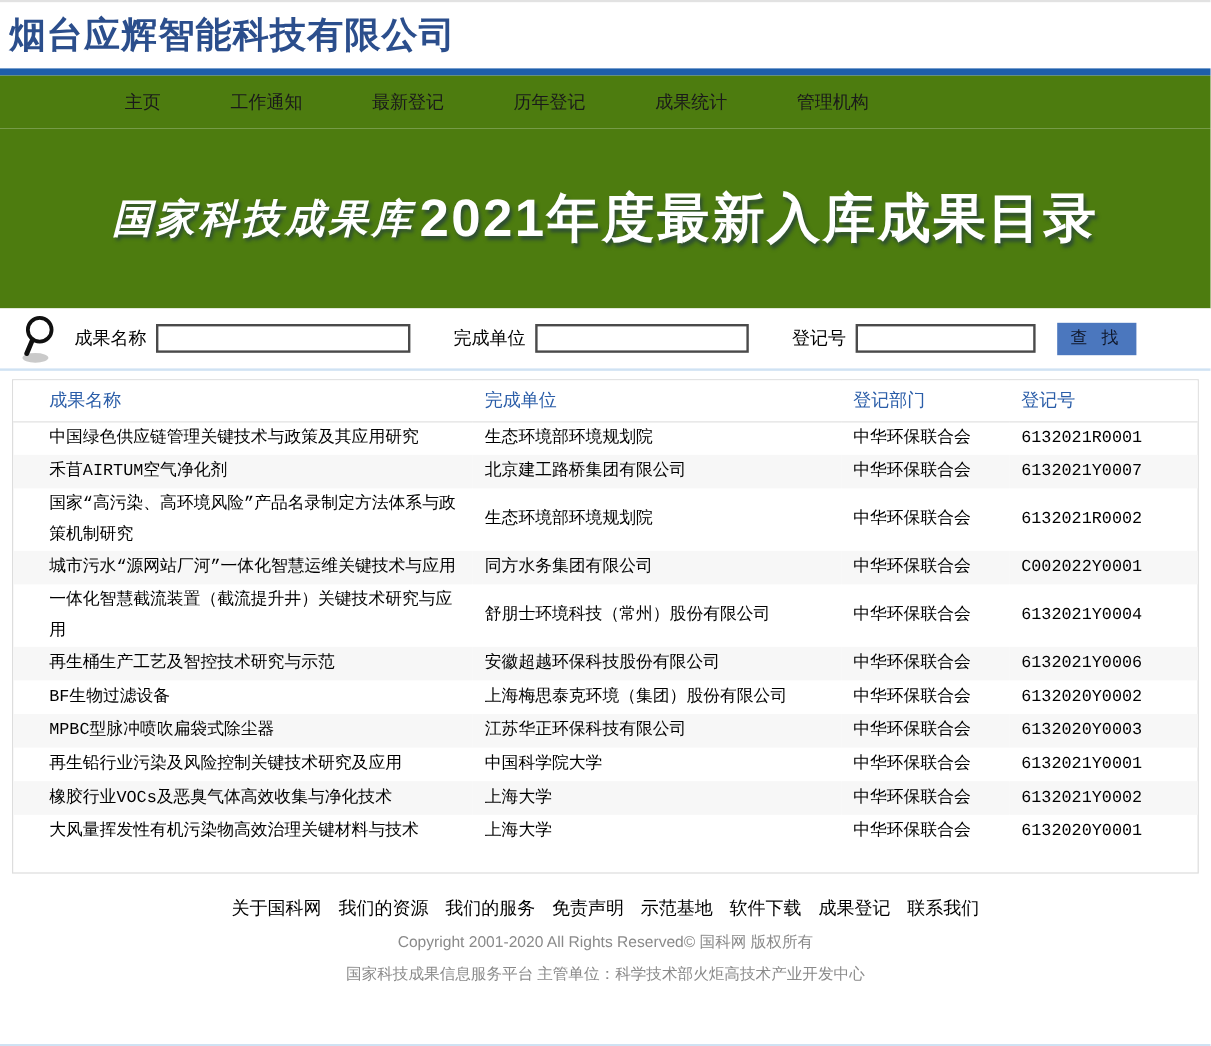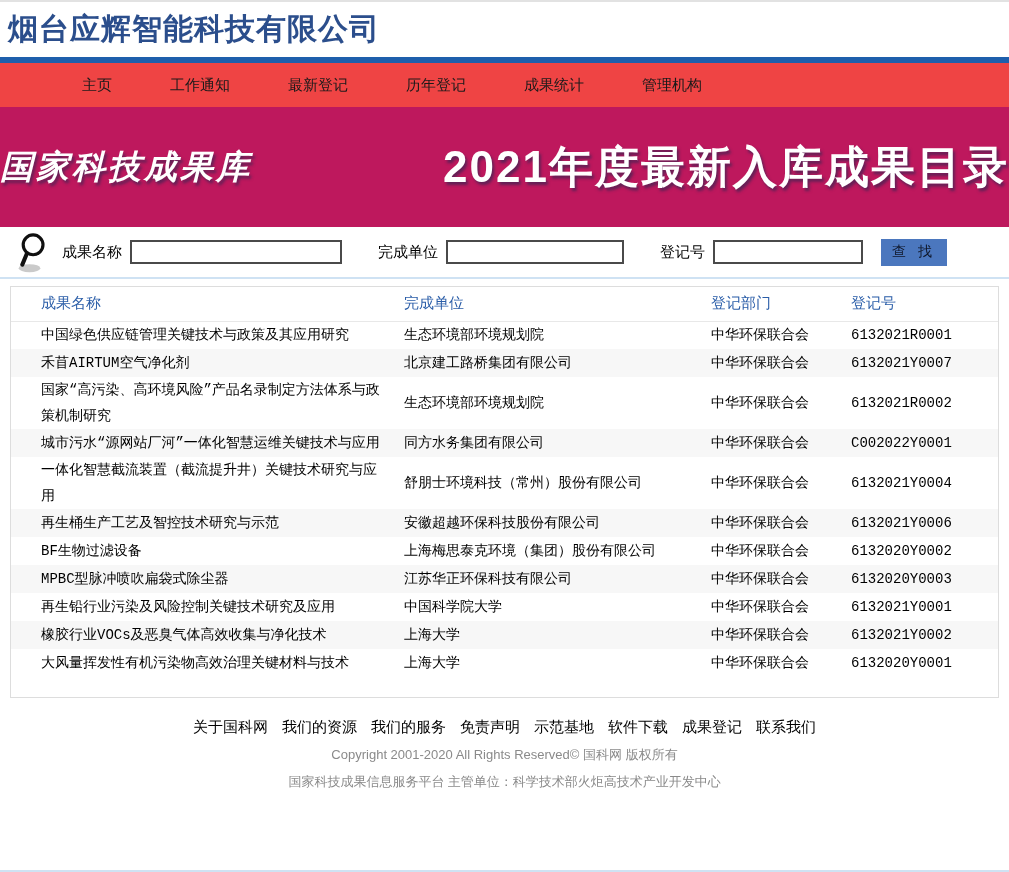--- a/index.html
+++ b/index.html
@@ -15,30 +15,30 @@
 
   
   .site-header { height: 55px; display: flex; align-items: center; padding-left: 8px; background: #fff; }
   .site-title {
     font-size: 30px; font-weight: bold; color: #2b4e8c; letter-spacing: 1px;
     font-family: "Liberation Sans", sans-serif;
   }
   .blue-divider { height: 6px; background: #1e5fac; }
 
   
-  .main-nav { height: 44px; display: flex; align-items: center; padding-left: 82px; background: #ef4444; }
+  .main-nav { height: 44px; display: flex; align-items: center; padding-left: 104px; background: #4d7c0f; }
   .nav-item {
     font-size: 15px; color: #1a1a1a; text-decoration: none; margin-right: 58px; cursor: pointer;
     white-space: nowrap;
   }
 
   
   .banner {
-    height: 120px; background: #be185d; color: #fff;
-    display: flex; align-items: center; justify-content: space-between;
+    height: 150px; background: #4d7c0f; color: #fff;
+    display: flex; align-items: center; justify-content: center;
     text-shadow: 2px 3px 3px rgba(20,40,80,0.55);
     white-space: nowrap;
   }
   .banner-prefix { font-size: 33px; font-weight: bold; font-style: italic; letter-spacing: 3px; margin-right: 4px; }
   .banner-title  { font-size: 44px; font-weight: bold; letter-spacing: 2px; }
 
   
   .search-bar {
     height: 52px; display: flex; align-items: center; padding-left: 16px;
     border-bottom: 2px solid #cfe2f3; background: #fff;

